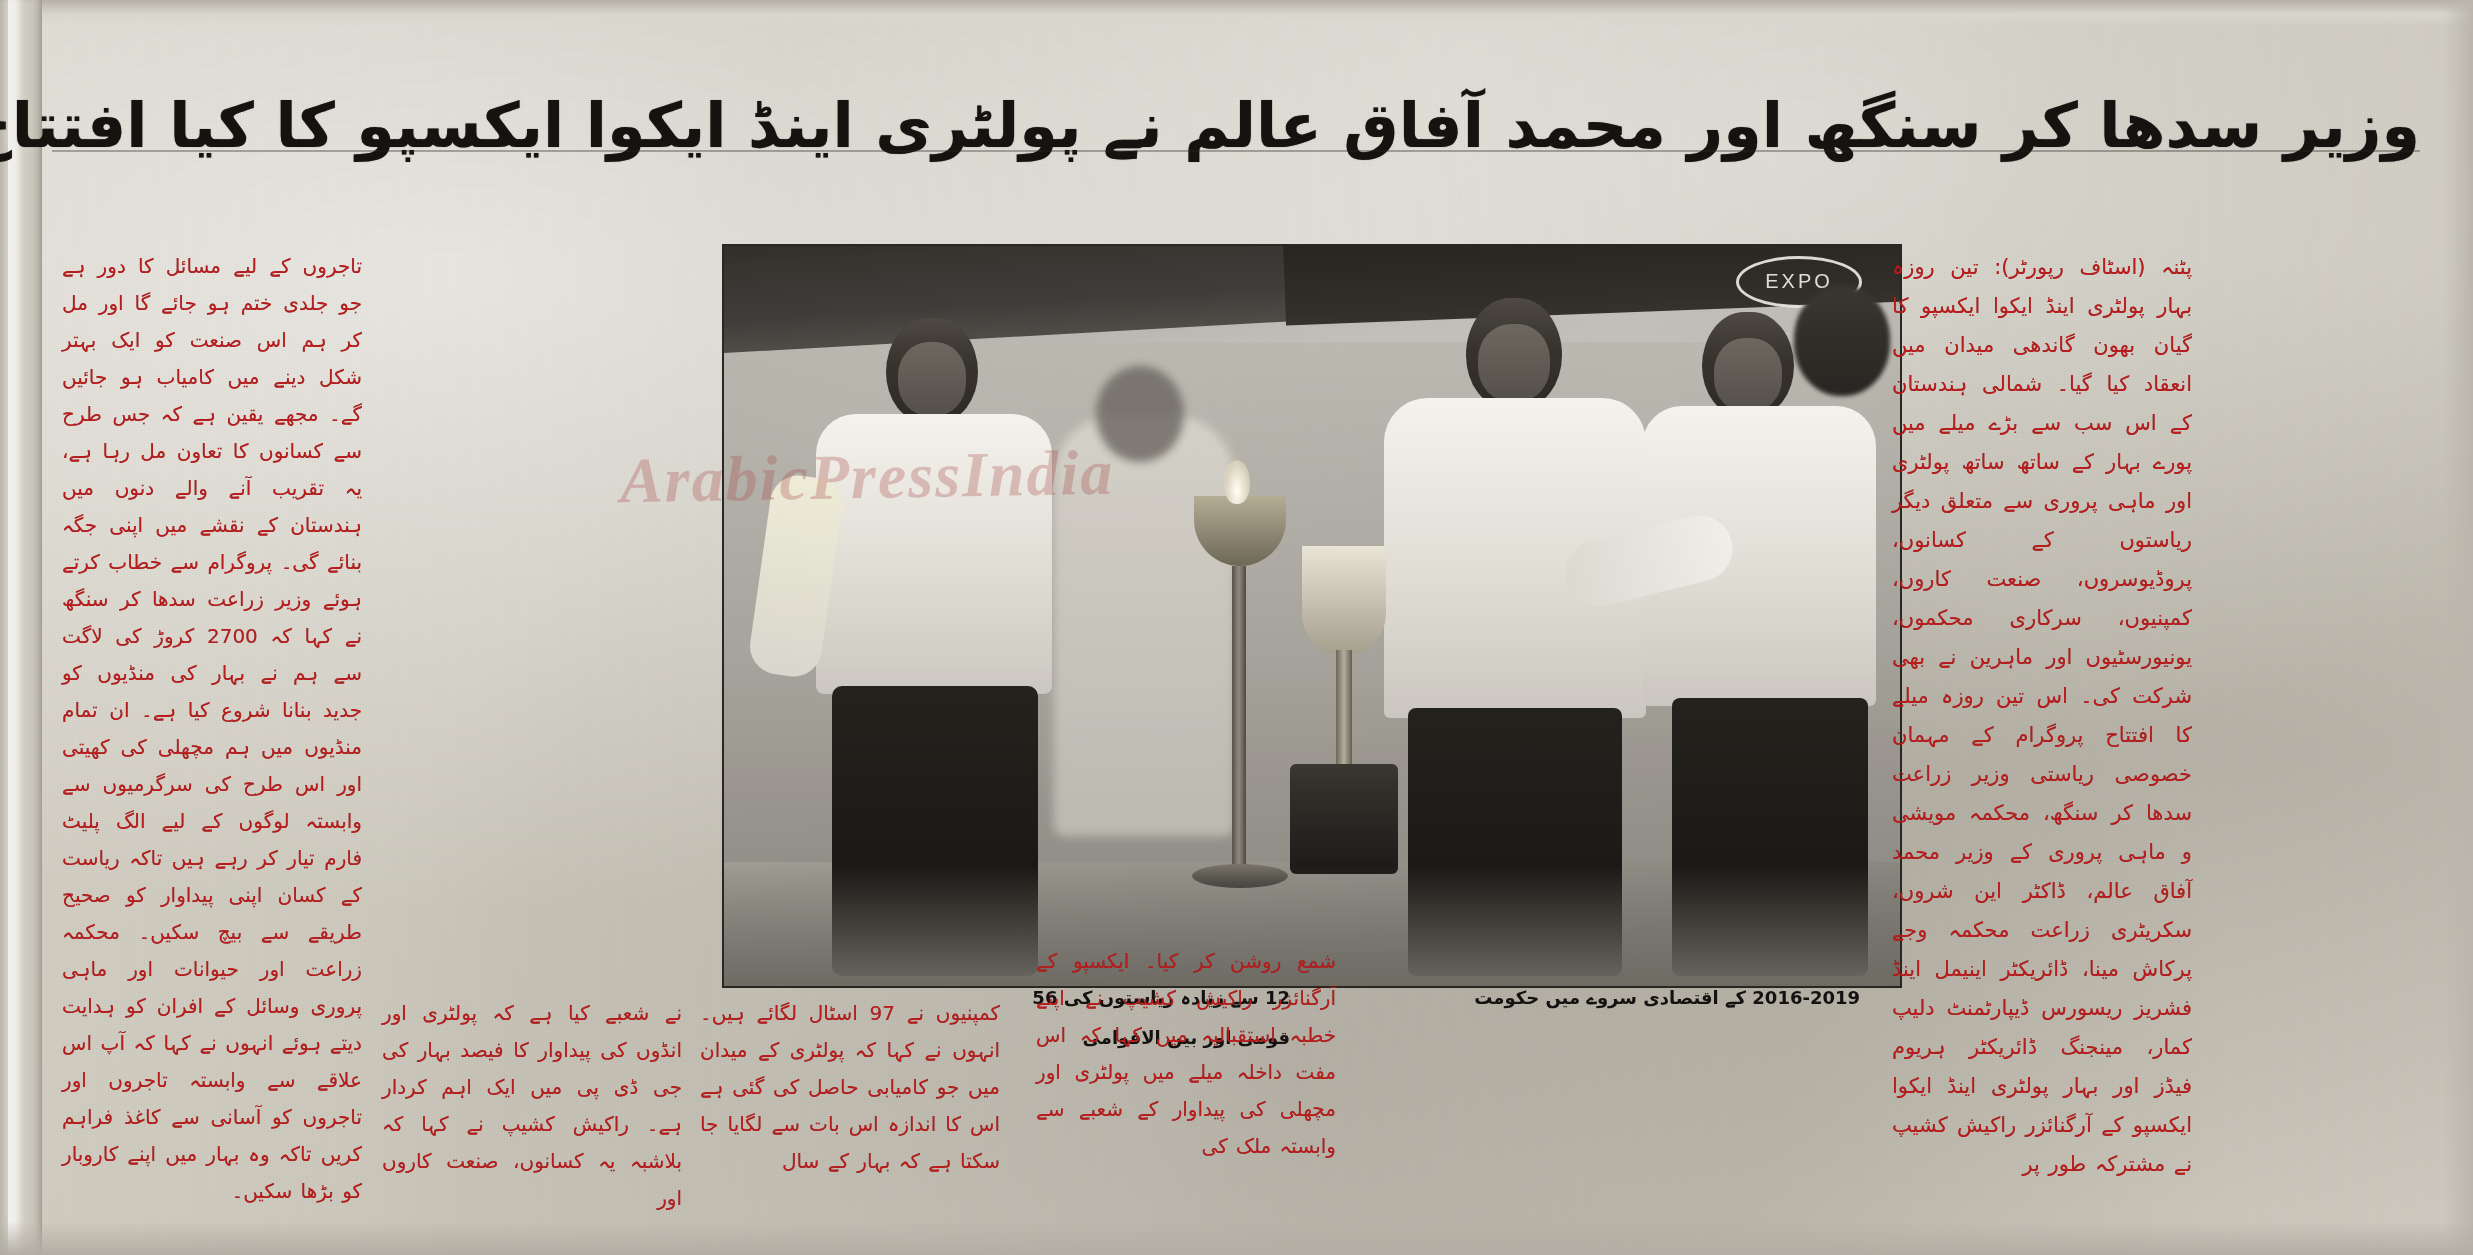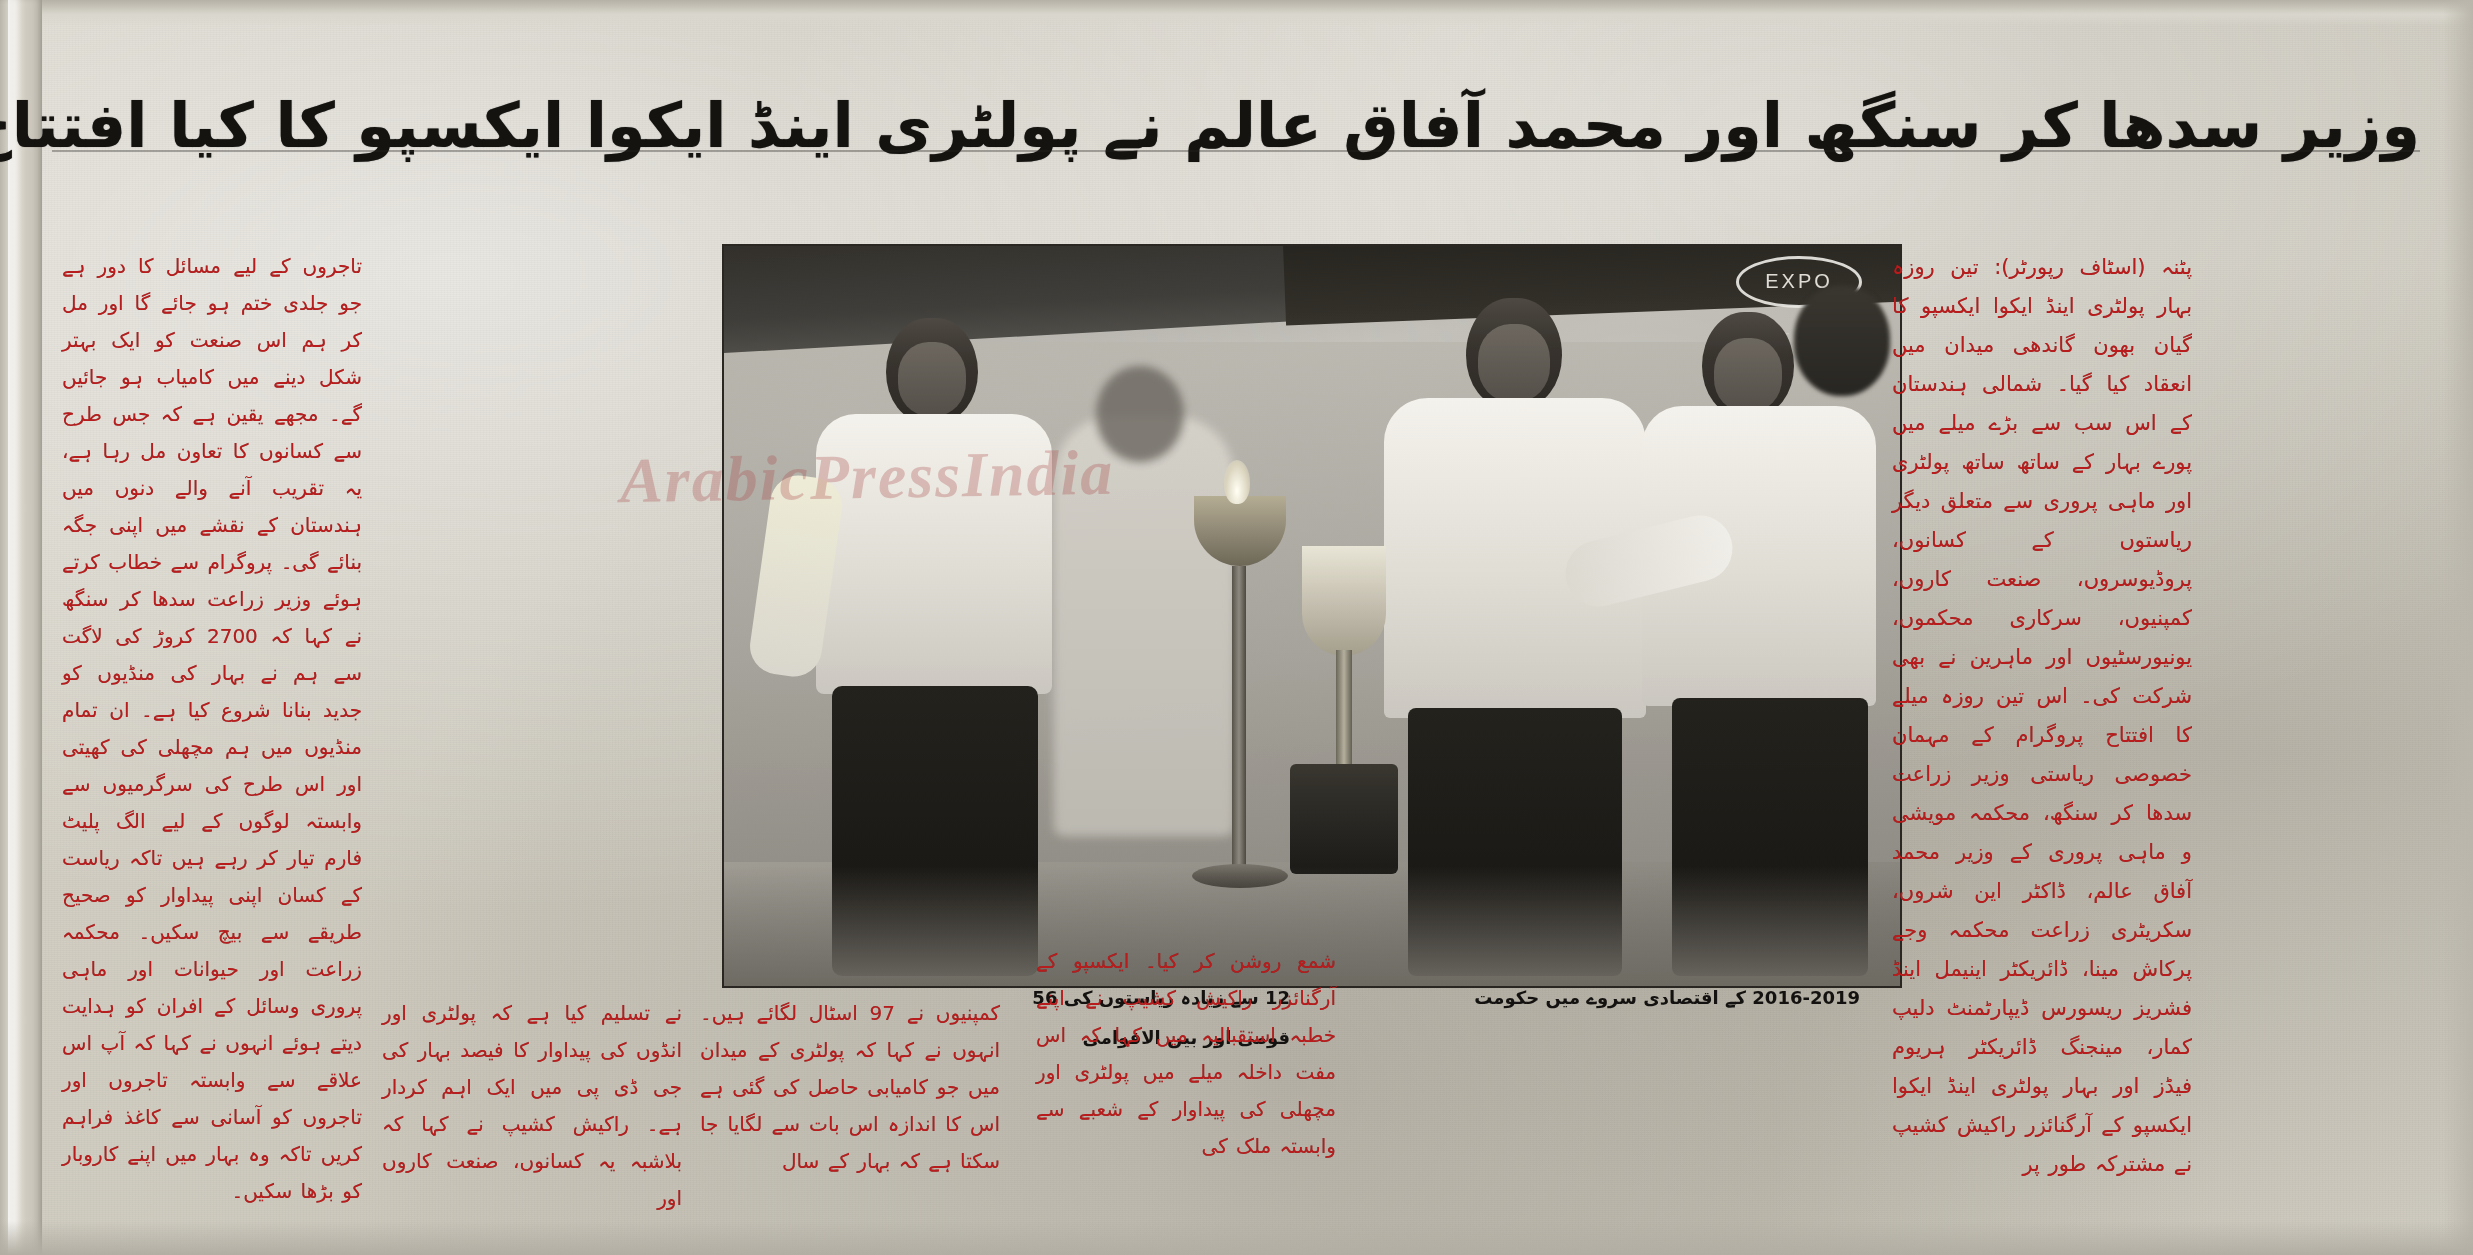--- a/index.html
+++ b/index.html
@@ -419,21 +419,21 @@
     </div>
   </figure>
 
   <div class="watermark">ArabicPressIndia</div>
 
   <div class="capline cap-a">2016-2019 کے اقتصادی سروے میں حکومت</div>
   <div class="capline cap-b">12 سے زیادہ ریاستوں کی 56 قومی اور بین الاقوامی</div>
 
   <div class="col col-far-left">تاجروں کے لیے مسائل کا دور ہے جو جلدی ختم ہو جائے گا اور مل کر ہم اس صنعت کو ایک بہتر شکل دینے میں کامیاب ہو جائیں گے۔ مجھے یقین ہے کہ جس طرح سے کسانوں کا تعاون مل رہا ہے، یہ تقریب آنے والے دنوں میں ہندستان کے نقشے میں اپنی جگہ بنائے گی۔ پروگرام سے خطاب کرتے ہوئے وزیر زراعت سدھا کر سنگھ نے کہا کہ 2700 کروڑ کی لاگت سے ہم نے بہار کی منڈیوں کو جدید بنانا شروع کیا ہے۔ ان تمام منڈیوں میں ہم مچھلی کی کھیتی اور اس طرح کی سرگرمیوں سے وابستہ لوگوں کے لیے الگ پلیٹ فارم تیار کر رہے ہیں تاکہ ریاست کے کسان اپنی پیداوار کو صحیح طریقے سے بیچ سکیں۔ محکمہ زراعت اور حیوانات اور ماہی پروری وسائل کے افران کو ہدایت دیتے ہوئے انہوں نے کہا کہ آپ اس علاقے سے وابستہ تاجروں اور تاجروں کو آسانی سے کاغذ فراہم کریں تاکہ وہ بہار میں اپنے کاروبار کو بڑھا سکیں۔</div>
 
-  <div class="col col-left2">نے تسلیم کیا ہے کہ پولٹری اور انڈوں کی پیداوار کا فیصد بہار کی جی ڈی پی میں ایک اہم کردار ہے۔ راکیش کشیپ نے کہا کہ بلاشبہ یہ کسانوں، صنعت کاروں اور</div>
+  <div class="col col-left2">نے شعبے کیا ہے کہ پولٹری اور انڈوں کی پیداوار کا فیصد بہار کی جی ڈی پی میں ایک اہم کردار ہے۔ راکیش کشیپ نے کہا کہ بلاشبہ یہ کسانوں، صنعت کاروں اور</div>
 
   <div class="col col-mid1">کمپنیوں نے 97 اسٹال لگائے ہیں۔ انہوں نے کہا کہ پولٹری کے میدان میں جو کامیابی حاصل کی گئی ہے اس کا اندازہ اس بات سے لگایا جا سکتا ہے کہ بہار کے سال</div>
 
   <div class="col col-mid2">شمع روشن کر کیا۔ ایکسپو کے آرگنائزر راکیش کشیپ نے اپنے خطبہ استقبالیہ میں کہا کہ اس مفت داخلہ میلے میں پولٹری اور مچھلی کی پیداوار کے شعبے سے وابستہ ملک کی</div>
 
   <div class="col col-right-1">پٹنہ (اسٹاف رپورٹر): تین روزہ بہار پولٹری اینڈ ایکوا ایکسپو کا گیان بھون گاندھی میدان میں انعقاد کیا گیا۔ شمالی ہندستان کے اس سب سے بڑے میلے میں پورے بہار کے ساتھ ساتھ پولٹری اور ماہی پروری سے متعلق دیگر ریاستوں کے کسانوں، پروڈیوسروں، صنعت کاروں، کمپنیوں، سرکاری محکموں، یونیورسٹیوں اور ماہرین نے بھی شرکت کی۔ اس تین روزہ میلے کا افتتاح پروگرام کے مہمان خصوصی ریاستی وزیر زراعت سدھا کر سنگھ، محکمہ مویشی و ماہی پروری کے وزیر محمد آفاق عالم، ڈاکٹر این شروں، سکریٹری زراعت محکمہ وجے پرکاش مینا، ڈائریکٹر اینیمل اینڈ فشریز ریسورس ڈیپارٹمنٹ دلیپ کمار، مینجنگ ڈائریکٹر ہریوم فیڈز اور بہار پولٹری اینڈ ایکوا ایکسپو کے آرگنائزر راکیش کشیپ نے مشترکہ طور پر</div>
 
 </div>
 
 </body></html>

